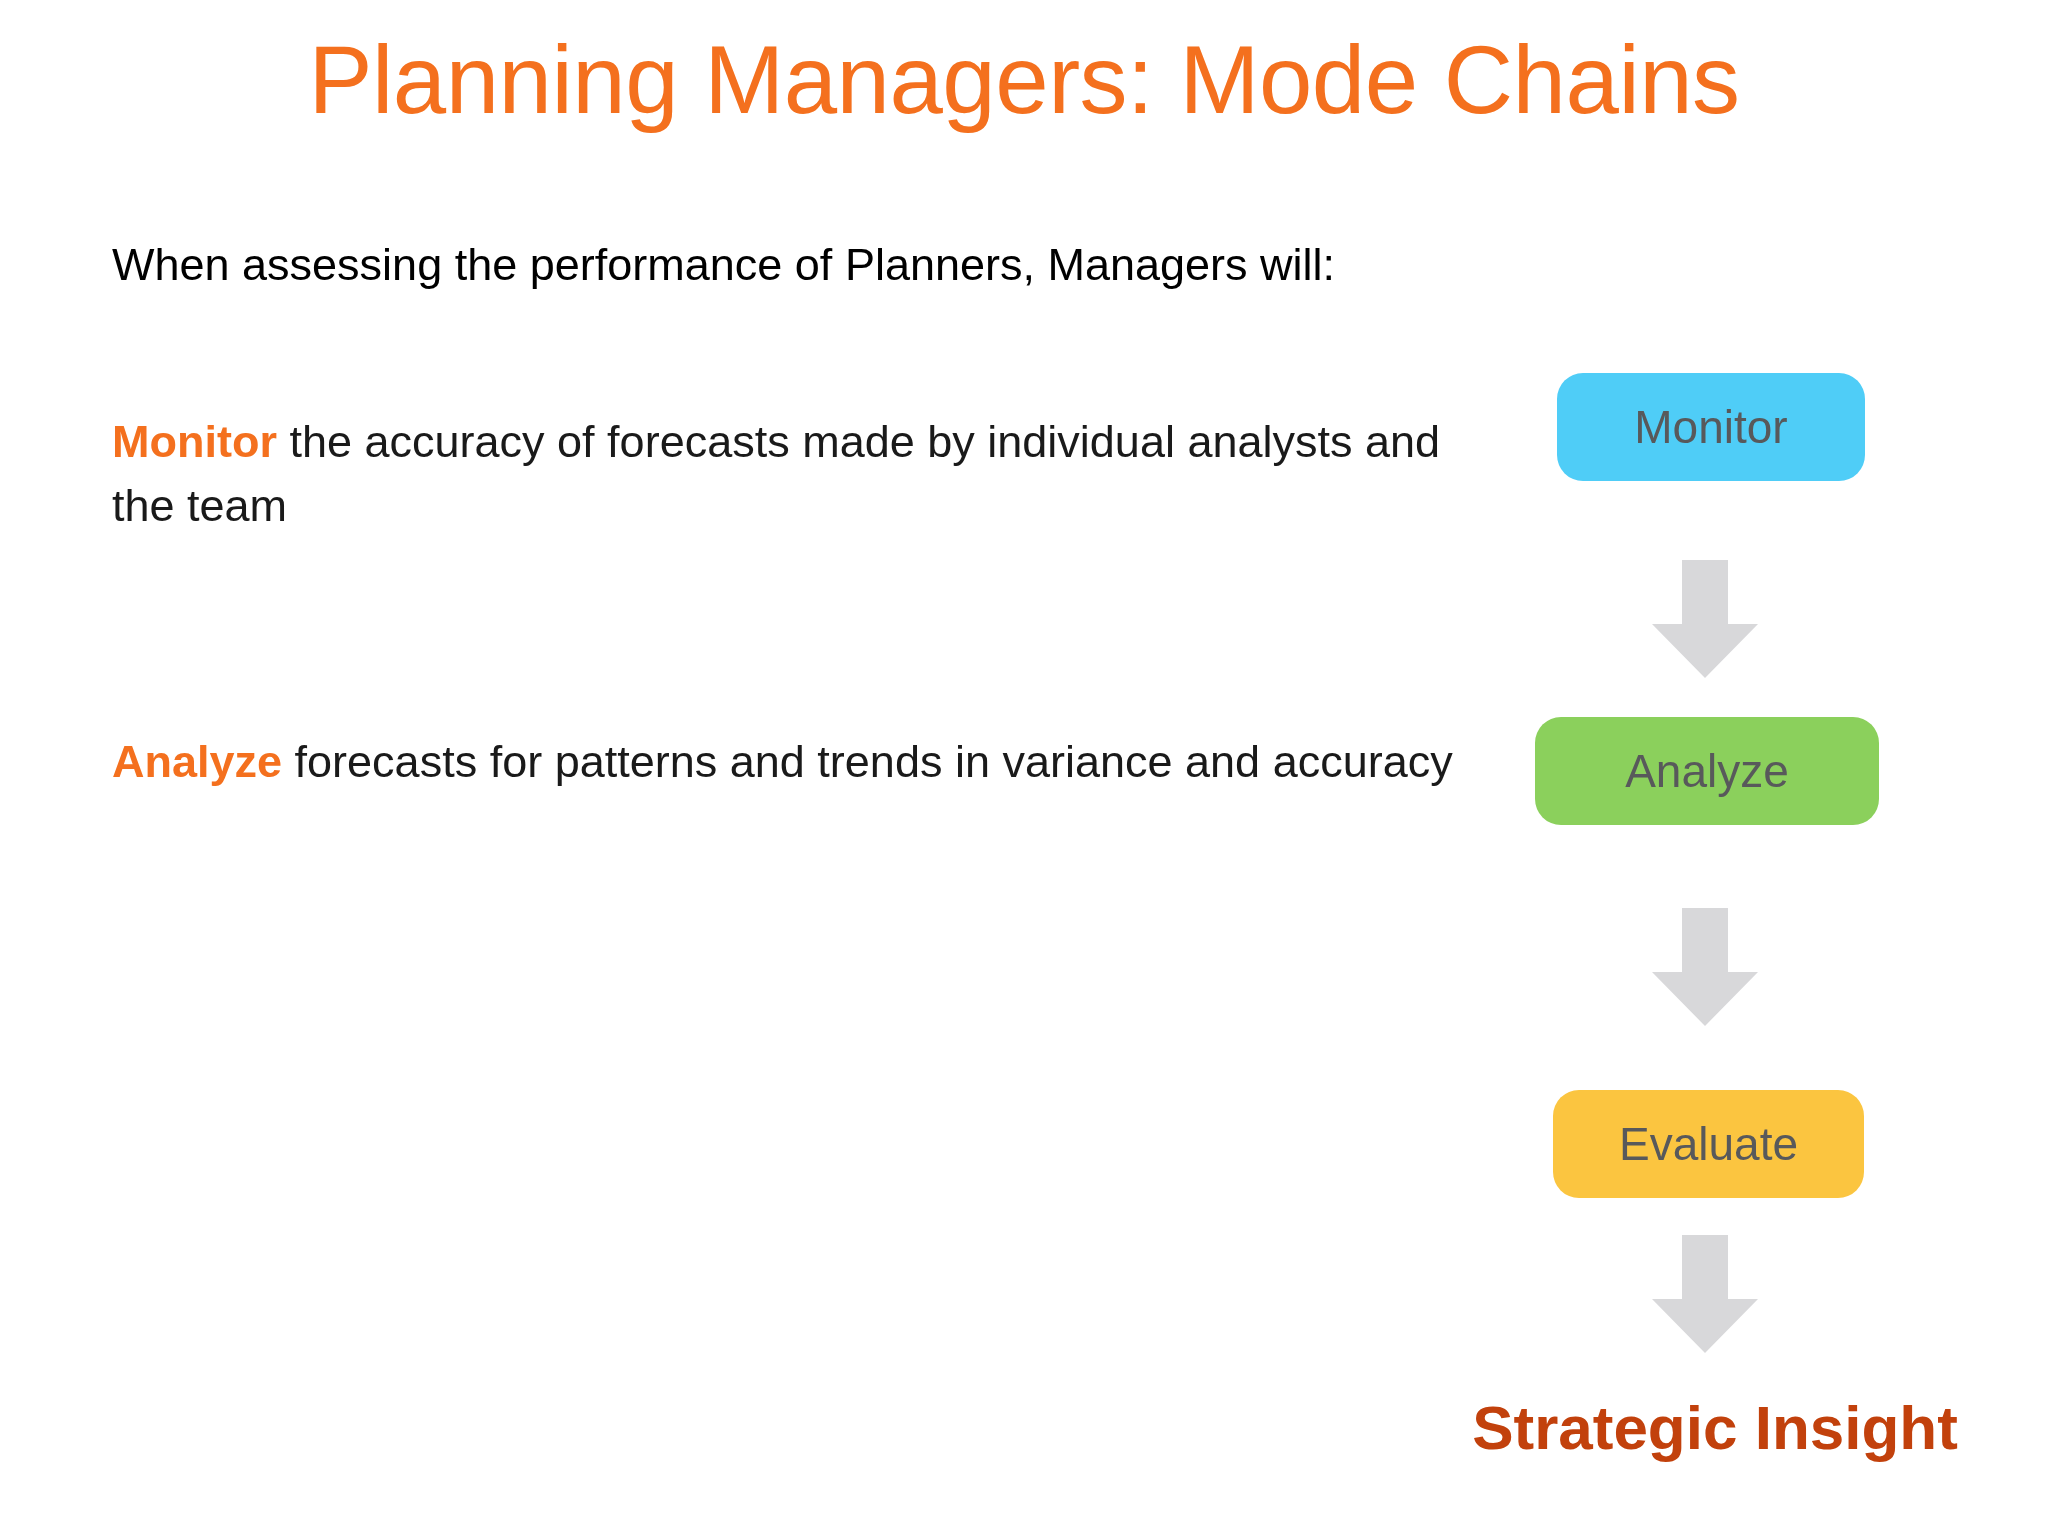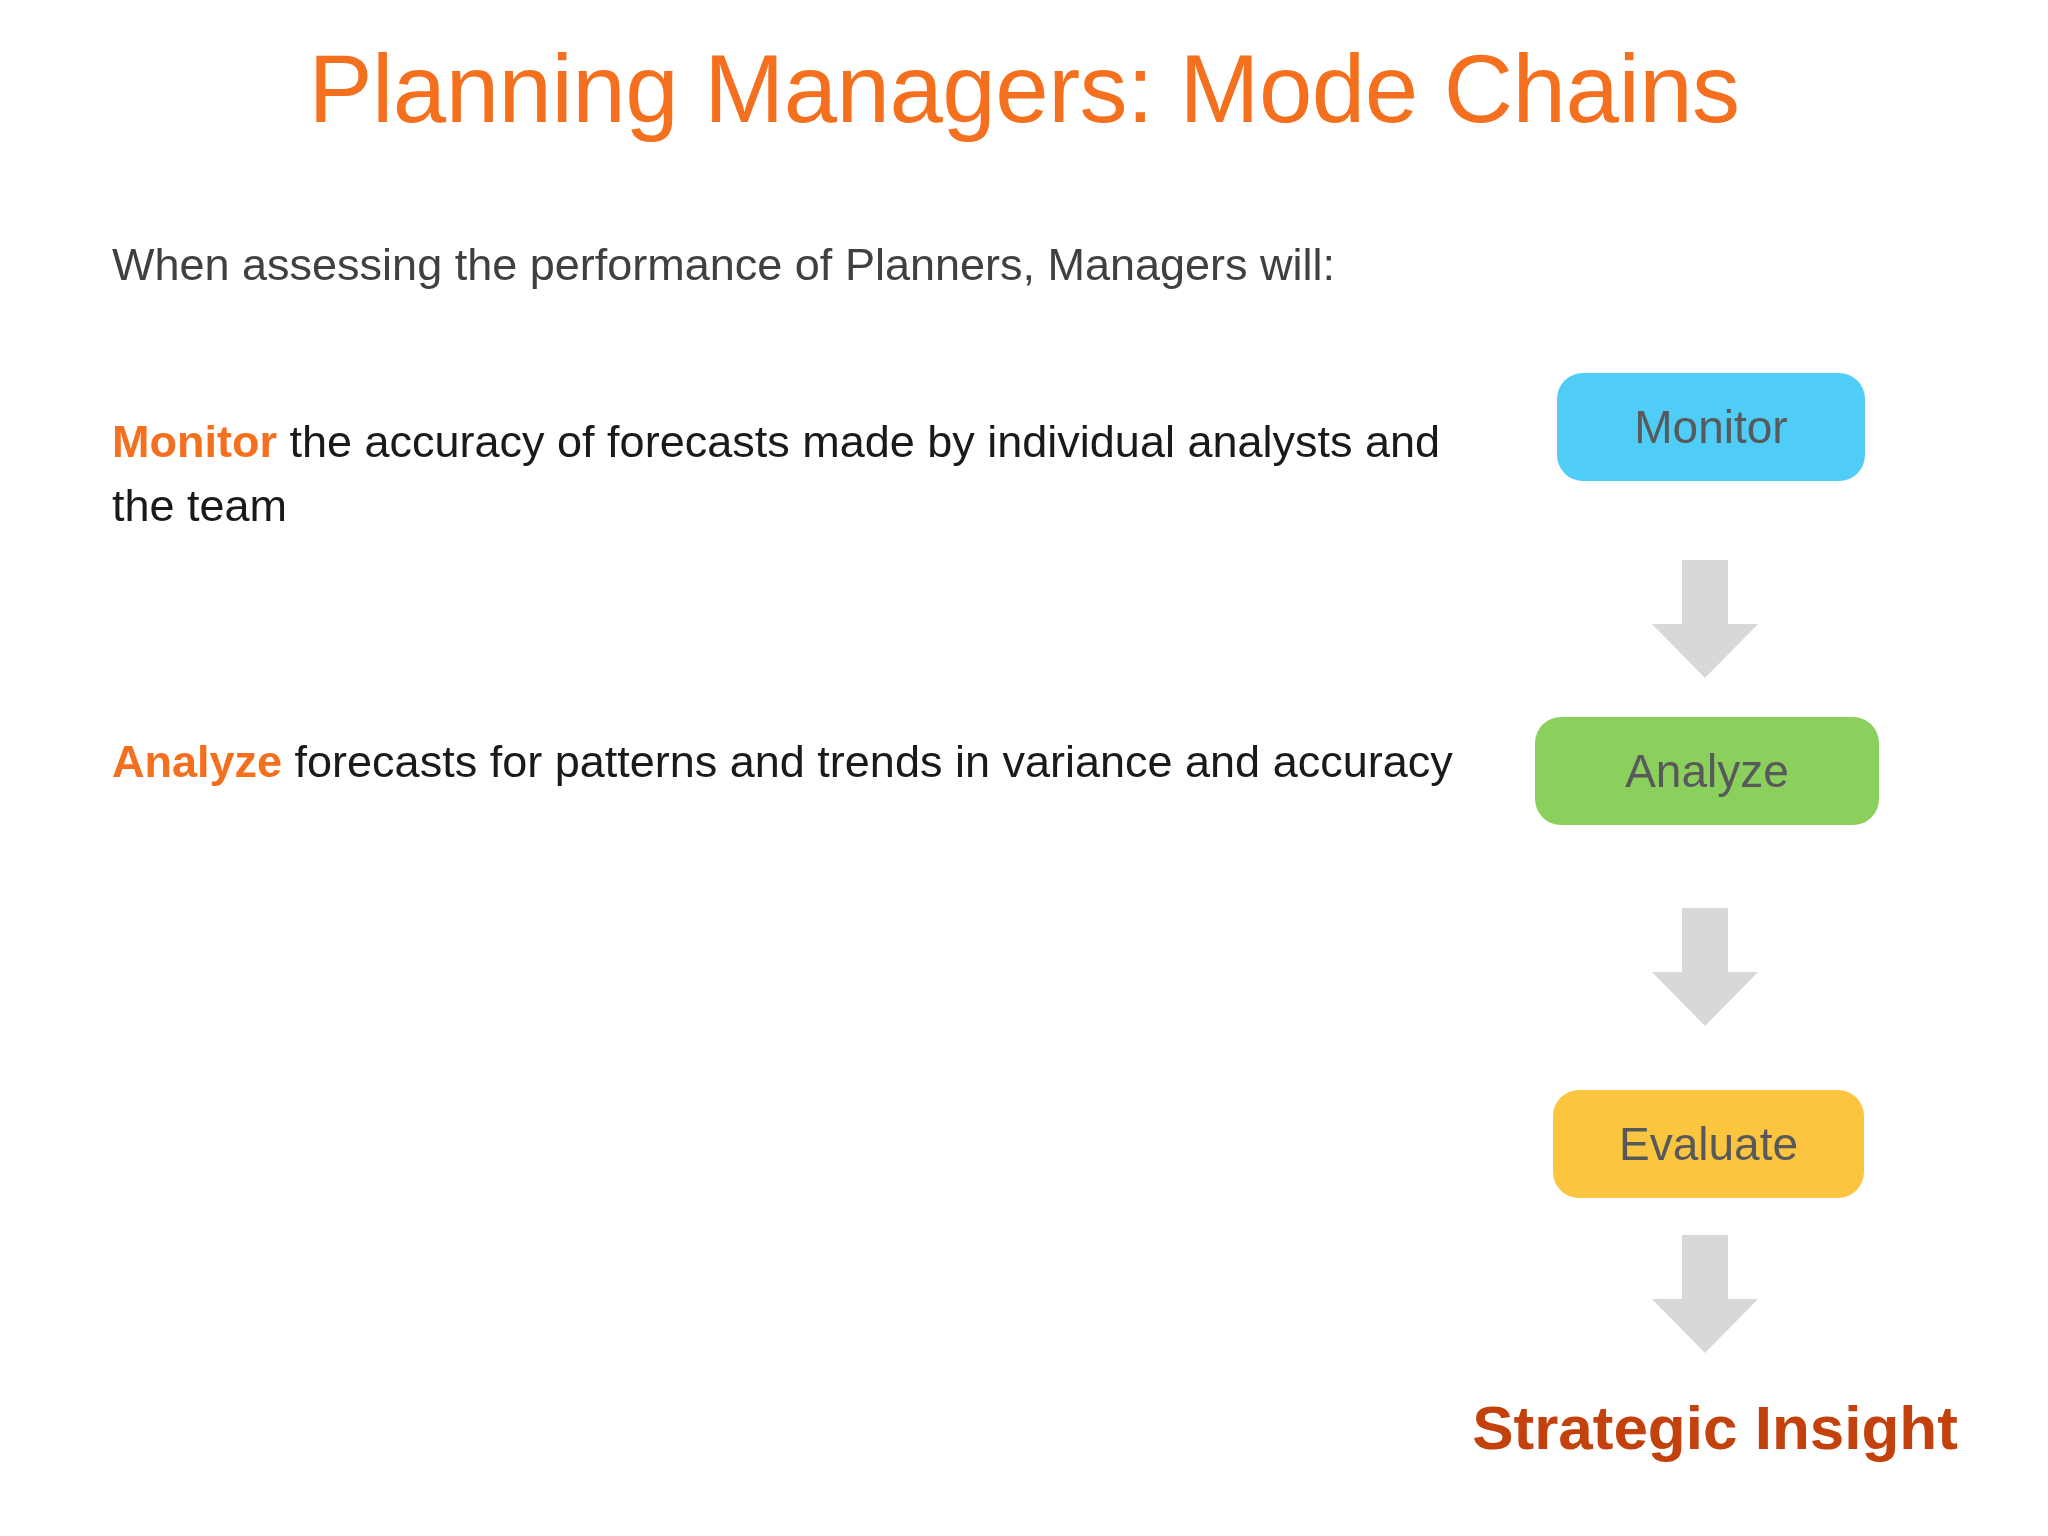--- a/index.html
+++ b/index.html
@@ -27,32 +27,31 @@
     left: 0;
     top: 28px;
     width: 2048px;
     text-align: center;
     font-size: 96px;
     line-height: 1.08;
     font-weight: 400;
     color: #F4701E;
     letter-spacing: -0.5px;
     white-space: nowrap;
-    margin-top: 9px;
   }
 
   
   .lead-text {
     position: absolute;
     left: 112px;
     top: 235px;
     width: 1330px;
     font-size: 45px;
     line-height: 1.35;
-    color: #404040;
+    color: #000000;
     font-weight: 400;
   }
 
   .bullet {
     position: absolute;
     left: 112px;
     width: 1400px;
     font-size: 45px;
     line-height: 1.42;
     color: #1a1a1a;

